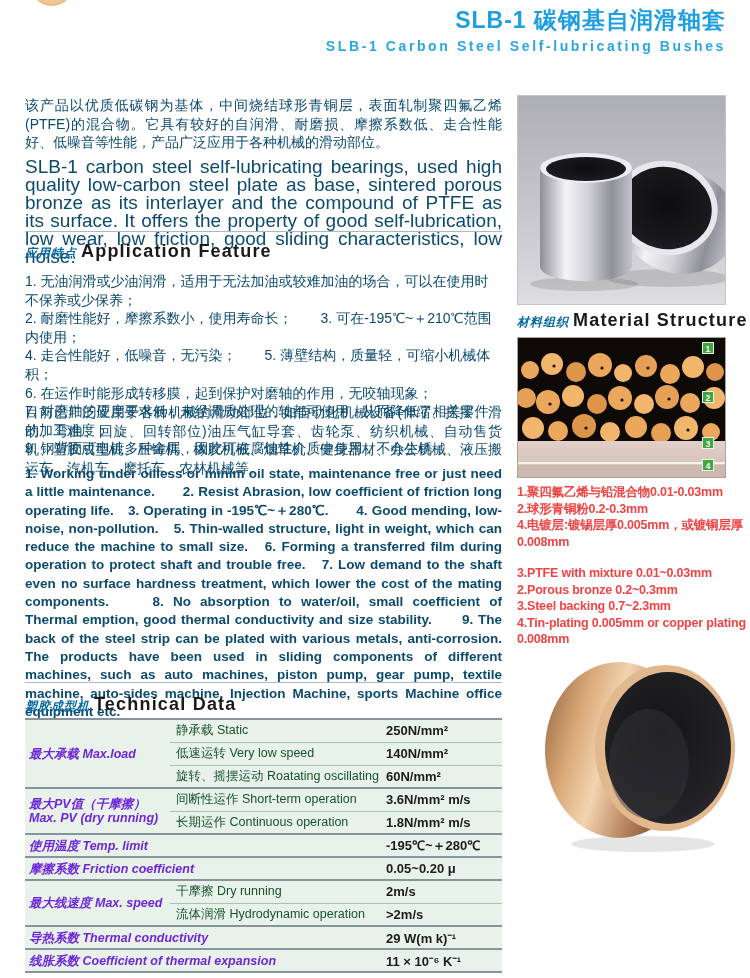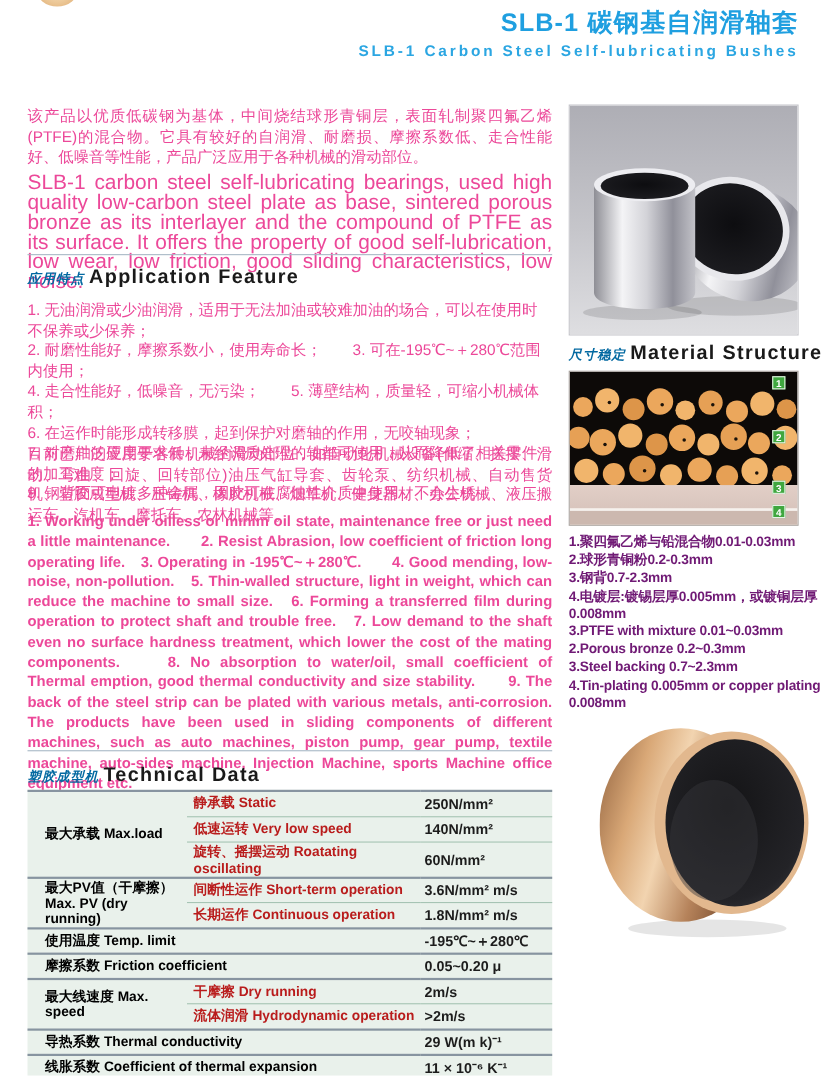--- a/index.html
+++ b/index.html
@@ -19,21 +19,21 @@
     font-size:23px; font-weight:bold; color:#1f9fe0; letter-spacing:1px;
     line-height:28px; white-space:nowrap;
   }
   .hdr .t2 {
     font-size:14px; font-weight:bold; color:#2ba6e2; letter-spacing:2.6px;
     line-height:20px; margin-top:2px; white-space:nowrap;
   }
   
   .lcol { position:absolute; left:25px; top:0; width:477px; }
   .abs { position:absolute; left:0; width:477px; }
-  .blue { color:#ec4899; }
+  .blue { color:#0c4a6e; }
   .p-cn { font-size:14px; line-height:18.5px; text-align:justify; }
   .p-en { font-size:19px; line-height:18px; font-weight:normal; text-align:justify; }
   .rule { position:absolute; left:0; width:477px; height:0; border-top:1px solid #a9b9c6; }
   .sec-head { white-space:nowrap; }
   .sec-head .cn {
     font-family:"DejaVu Serif", serif; font-style:italic; font-weight:bold;
     font-size:12px; color:#0369a1; letter-spacing:1px;
   }
   .sec-head .en {
     font-size:18px; font-weight:bold; color:#1a1a1a; letter-spacing:1.2px; margin-left:4px;
@@ -45,39 +45,39 @@
   
   table.tech {
     position:absolute; left:0; top:718px; width:477px;
     border-collapse:collapse; table-layout:fixed;
     background:#e9f1eb; border-top:2px solid #8794a0; border-bottom:2px solid #8794a0;
   }
   table.tech col.c1 { width:145px; }
   table.tech col.c2 { width:212px; }
   table.tech col.c3 { width:120px; }
   table.tech td { height:23px; vertical-align:middle; font-size:12.5px; color:#3c3c3c; }
-  table.tech td.lbl  { padding-left:16px; font-weight:bold; color:#000000; line-height:14px; }
-  table.tech td.sub  { padding-left:6px; font-weight:bold; color:#b91c1c; }
+  table.tech td.lbl  { padding-left:4px; font-weight:bold; color:#6d28d9; line-height:14px;font-style:italic; }
+  table.tech td.sub  { padding-left:6px; font-weight:normal; color:#14532d; }
   table.tech td.val  { padding-left:4px; font-weight:bold; color:#1c1c1c; font-size:13px; }
   tr.g td { border-top:2px solid #8794a0; }
   tr.first td { border-top:none; }
   tr.m td { border-top:1px solid #a6c4b4; }
   
   .rcol { position:absolute; left:517px; top:0; width:209px; }
   .photo1 { position:absolute; left:0; top:95px; width:209px; height:210px;
             border:1px solid #c4c4c9; }
   .mat-head { position:absolute; left:0; top:310px; white-space:nowrap; }
   .micro { position:absolute; left:0; top:337px; width:209px; height:141px;
            border:1px solid #a9a39e; }
   .badge {
     position:absolute; width:12px; height:12px; background:#3fa73f;
     color:#fff; font-size:9px; font-weight:bold; line-height:12px; text-align:center;
     border:1px solid #e7f3e7;
   }
-  .notes { position:absolute; left:0; width:233px; color:#701a75; }
+  .notes { position:absolute; left:0; width:233px; color:#ef4444; }
   .notes .ni { font-size:12.5px; line-height:16.5px; font-weight:bold; letter-spacing:-0.2px; }
   .notes-cn { top:484px; }
   .notes-en { top:565px; }
   .photo2 { position:absolute; left:28px; top:646px; width:200px; height:212px; }
 </style>
 </head>
 <body>
 
 <div class="page">
 
@@ -95,21 +95,21 @@
     <p class="abs p-en blue" style="top:158px">SLB-1 carbon steel self-lubricating bearings, used high quality low-carbon steel plate as base, sintered porous bronze as its interlayer and the compound of PTFE as its surface. It offers the property of good self-lubrication, low wear, low friction, good sliding characteristics, low noise.</p>
 
     <div class="rule" style="top:231px"></div>
 
     <div class="abs sec-head" style="top:241px">
       <span class="cn">应用特点</span><span class="en">Application Feature</span>
     </div>
 
     <ul class="abs feat blue" style="top:272px">
       <li>1. 无油润滑或少油润滑，适用于无法加油或较难加油的场合，可以在使用时不保养或少保养；</li>
-      <li>2. 耐磨性能好，摩擦系数小，使用寿命长；　　3. 可在-195℃~＋280℃范围内使用；</li>
+      <li>2. 耐磨性能好，摩擦系数小，使用寿命长；　　3. 可在-195℃~＋210℃范围内使用；</li>
       <li>4. 走合性能好，低噪音，无污染；　　5. 薄壁结构，质量轻，可缩小机械体积；</li>
       <li>6. 在运作时能形成转移膜，起到保护对磨轴的作用，无咬轴现象；</li>
       <li>7. 对磨轴的硬度要求低，未经调质处理的轴都可使用，从而降低了相关零件的加工难度；</li>
       <li>9. 钢背面可电镀多种金属，因此可在腐蚀性介质中使用，不会生锈；</li>
     </ul>
 
     <p class="abs usage blue" style="top:403px">目前已广泛应用于各种机械的滑动部位，如自动化机械设备(伸缩、摇摆、滑动、弯曲、回旋、回转部位)油压气缸导套、齿轮泵、纺织机械、自动售货机、塑胶成型机、压铸机、橡胶机械、烟草机、健身器材、办公机械、液压搬运车、汽机车、摩托车、农林机械等。</p>
 
     <p class="abs apara blue" style="top:465px">1. Working under oilless or minim oil state, maintenance free or just need a little maintenance.　　2. Resist Abrasion, low coefficient of friction long operating life.　3. Operating in -195℃~＋280℃.　　4. Good mending, low-noise, non-pollution.　5. Thin-walled structure, light in weight, which can reduce the machine to small size.　6. Forming a transferred film during operation to protect shaft and trouble free.　7. Low demand to the shaft even no surface hardness treatment, which lower the cost of the mating components.　　8. No absorption to water/oil, small coefficient of Thermal emption, good thermal conductivity and size stability.　　9. The back of the steel strip can be plated with various metals, anti-corrosion.　The products have been used in sliding components of different machines, such as auto machines, piston pump, gear pump, textile machine, auto-sides machine, Injection Machine, sports Machine office equipment etc.</p>
 
@@ -212,21 +212,21 @@
 
         <g transform="translate(22,50)">
           <path d="M0,22 L0,120 C0,129 20,135 46,135 C72,135 92,129 92,120 L92,22 Z" fill="url(#sv)"></path>
           <ellipse cx="46" cy="22" rx="46" ry="15" fill="#ededf1"></ellipse>
           <ellipse cx="46" cy="23" rx="40" ry="12" fill="url(#dk)"></ellipse>
         </g>
       </svg>
     </div>
 
     <div class="mat-head sec-head">
-      <span class="cn">尺寸稳定</span><span class="en">Material Structure</span>
+      <span class="cn">材料组织</span><span class="en">Material Structure</span>
     </div>
 
     <div class="micro">
       <svg width="207" height="139" viewBox="0 0 207 139">
         <defs>
           <linearGradient id="pk" x1="0" y1="0" x2="0" y2="1">
             <stop offset="0" stop-color="#e2cfc7"></stop>
               <stop offset="1" stop-color="#d2beb6"></stop>
           </linearGradient>
         </defs>
@@ -273,21 +273,20 @@
       </svg>
       <div class="badge" style="left:184px; top:4px">1</div>
       <div class="badge" style="left:184px; top:53px">2</div>
       <div class="badge" style="left:184px; top:99px">3</div>
       <div class="badge" style="left:184px; top:121px">4</div>
     </div>
 
     <div class="notes notes-cn">
       <div class="ni">1.聚四氟乙烯与铅混合物0.01-0.03mm</div>
       <div class="ni">2.球形青铜粉0.2-0.3mm</div>
-      <div class="ni">3.钢背0.7-2.3mm</div>
       <div class="ni">4.电镀层:镀锡层厚0.005mm，或镀铜层厚0.008mm</div>
     </div>
 
     <div class="notes notes-en">
       <div class="ni">3.PTFE with mixture 0.01~0.03mm</div>
       <div class="ni">2.Porous bronze 0.2~0.3mm</div>
       <div class="ni">3.Steel backing 0.7~2.3mm</div>
       <div class="ni">4.Tin-plating 0.005mm or copper plating 0.008mm</div>
     </div>
 

